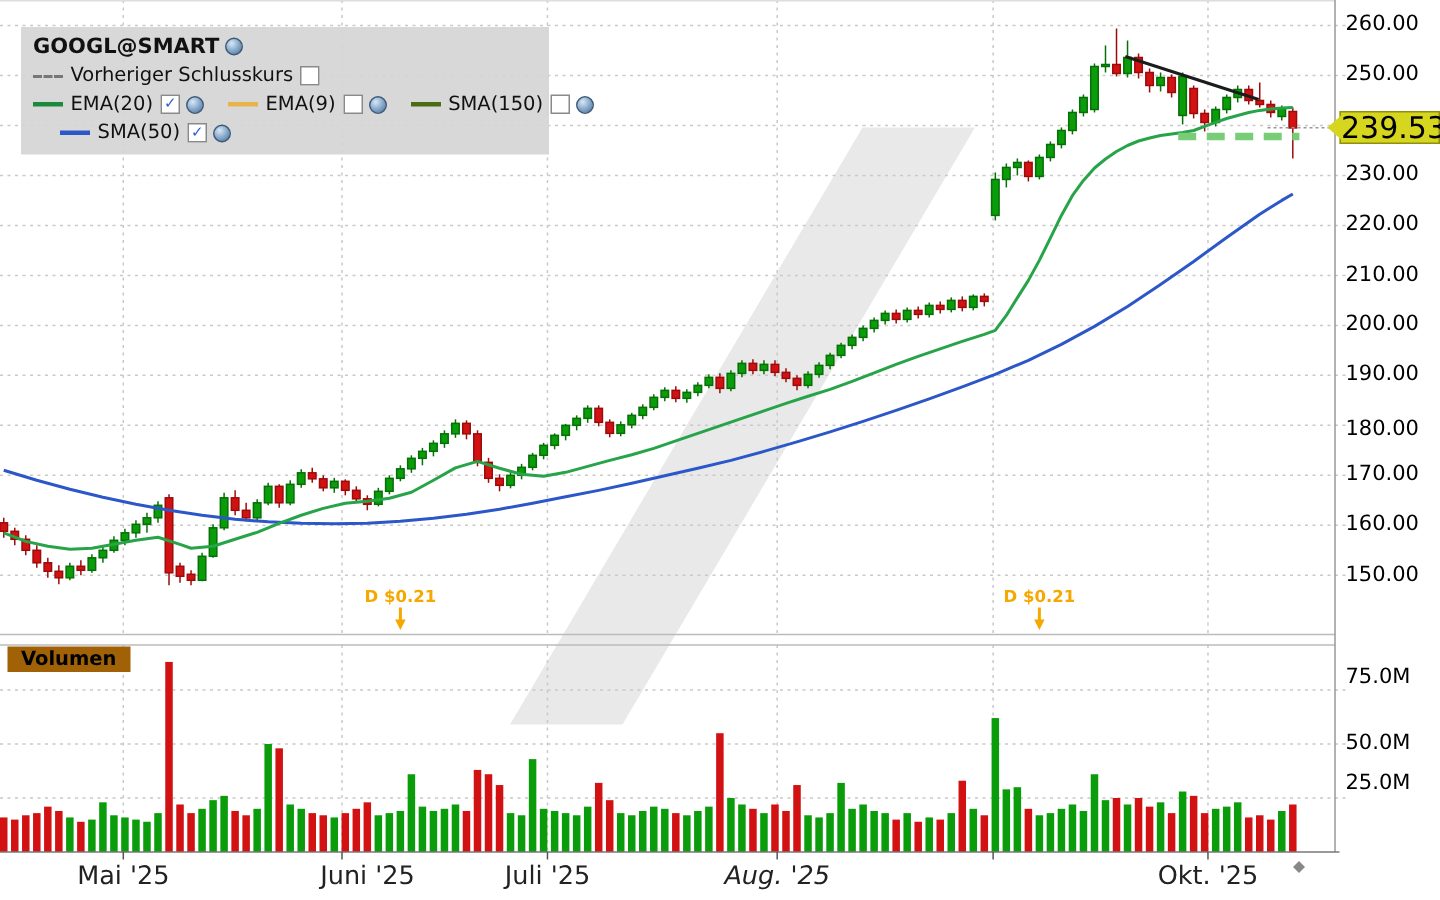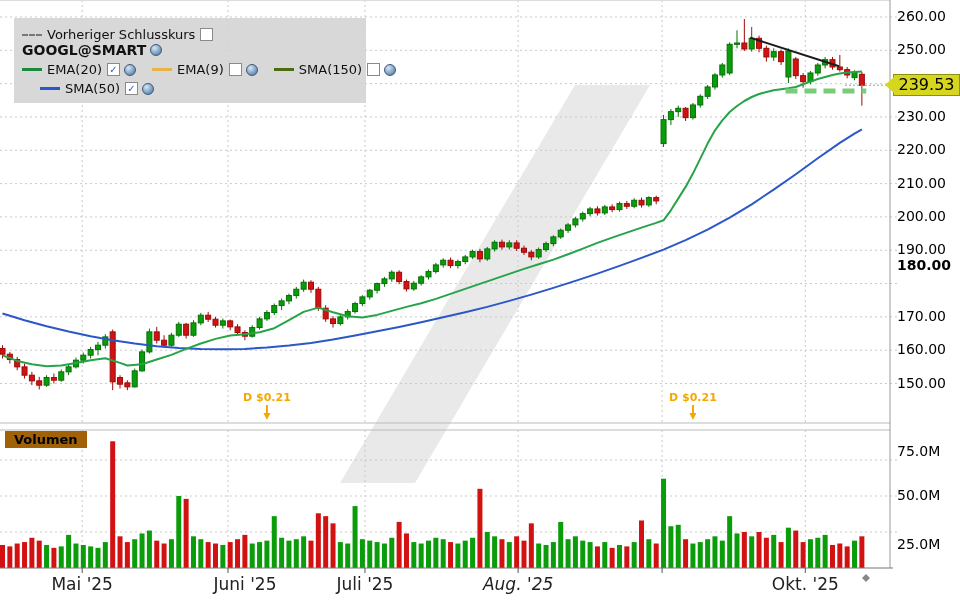--- a/index.html
+++ b/index.html
@@ -13,21 +13,21 @@
   .ltitle{font-weight:bold;font-size:14px;}
   .swatch{display:inline-block;width:20px;height:0;margin-right:5px;flex:none;}
   .cbox{display:inline-block;width:11px;height:11px;background:#fff;border:1px solid #8a8a8a;
         margin-left:5px;font-size:10px;line-height:11px;text-align:center;color:#2d5bd1;font-weight:bold;flex:none;}
   .globe{display:inline-block;width:12px;height:12px;border-radius:50%;margin-left:4px;flex:none;
          background:radial-gradient(circle at 35% 30%, #d9e7f5 0%, #8fb0cf 45%, #4a6d94 100%);
          border:1px solid #3d5a7a;box-sizing:border-box;}
   .lgroup{display:flex;align-items:center;margin-right:16px;}
   
   #price-tag{position:absolute;left:893px;top:74px;width:65px;height:20px;background:#d6d61e;
-             border:1px solid #8f8f12;font-size:16px;line-height:20px;text-align:center;color:#000;}
+             border:1px solid #8f8f12;font-size:20px;line-height:20px;text-align:center;color:#000;}
   #price-tag::before{content:"";position:absolute;left:-9px;top:2px;width:0;height:0;
              border-top:8px solid transparent;border-bottom:8px solid transparent;border-right:9px solid #d6d61e;}
   
   #vol-label{position:absolute;left:5px;top:431px;background:#a16207;font-weight:bold;font-size:13px;
              padding:1px 9px;color:#000;}
   .ytick{position:absolute;left:897px;font-size:14px;color:#000;}
   .xtick{position:absolute;top:574px;font-size:17px;color:#222;transform:translateX(-50%);}
 </style>
 </head>
 <body>
@@ -453,28 +453,28 @@
         <line x1="227.99149999999997" y1="568" x2="227.99149999999997" y2="573" stroke="#555"></line>
         <line x1="364.97575" y1="568" x2="364.97575" y2="573" stroke="#555"></line>
         <line x1="518.119" y1="568" x2="518.119" y2="573" stroke="#555"></line>
         <line x1="662.0809999999999" y1="568" x2="662.0809999999999" y2="573" stroke="#555"></line>
         <line x1="805.3085" y1="568" x2="805.3085" y2="573" stroke="#555"></line>
         <polygon points="866,574 870,578 866,582 862,578" fill="#888"></polygon>
       </g>
     </svg>
 
   <div id="legend">
+    <div class="lrow" style="margin-top:0;">
+      <span class="ltitle">GOOGL@SMART</span>
+      <span class="globe"></span>
+    </div>
     <div class="lrow">
       <span class="swatch" style="border-top:2px dashed #777;"></span>
       <span>Vorheriger Schlusskurs</span>
       <span class="cbox"></span>
-    </div>
-    <div class="lrow" style="margin-top:0;">
-      <span class="ltitle">GOOGL@SMART</span>
-      <span class="globe"></span>
     </div>
     <div class="lrow">
       <span class="lgroup">
         <span class="swatch" style="border-top:3px solid #1c8a3c;"></span>
         <span>EMA(20)</span>
         <span class="cbox">✓</span>
         <span class="globe"></span>
       </span>
       <span class="lgroup">
         <span class="swatch" style="border-top:3px solid #e8b44a;"></span>
@@ -500,27 +500,27 @@
   <div id="vol-label">Volumen</div>
   <div id="price-tag">239.53</div>
   <div id="labels">
       <div class="ytick" style="top:8px;">260.00</div>
       <div class="ytick" style="top:41.32px;">250.00</div>
       <div class="ytick" style="top:107.96px;">230.00</div>
       <div class="ytick" style="top:141.28px;">220.00</div>
       <div class="ytick" style="top:174.6px;">210.00</div>
       <div class="ytick" style="top:207.92px;">200.00</div>
       <div class="ytick" style="top:241.23999999999998px;">190.00</div>
-      <div class="ytick" style="top:257px;font-weight:bold;">180.00</div>
+      <div class="ytick" style="top:278px;">180.00</div>
       <div class="ytick" style="top:307.88px;">170.00</div>
       <div class="ytick" style="top:341.2px;">160.00</div>
       <div class="ytick" style="top:374.52px;">150.00</div>
       <div class="ytick" style="top:443px;text-align:center;">75.0M</div>
       <div class="ytick" style="top:487px;">50.0M</div>
-      <div class="ytick" style="top:536px;">25.0M</div>
+      <div class="ytick" style="top:514px;">25.0M</div>
       <div class="xtick" style="left:82.19324999999999px;">Mai '25</div>
       <div class="xtick" style="left:245px;">Juni '25</div>
       <div class="xtick" style="left:364.97575px;">Juli '25</div>
       <div class="xtick" style="left:518.119px;font-style:italic;">Aug. '25</div>
       <div class="xtick" style="left:662.0809999999999px;margin-top:33px;">Sept. '25</div>
       <div class="xtick" style="left:805.3085px;">Okt. '25</div>
     </div>
 </div>
 
 </body></html>

